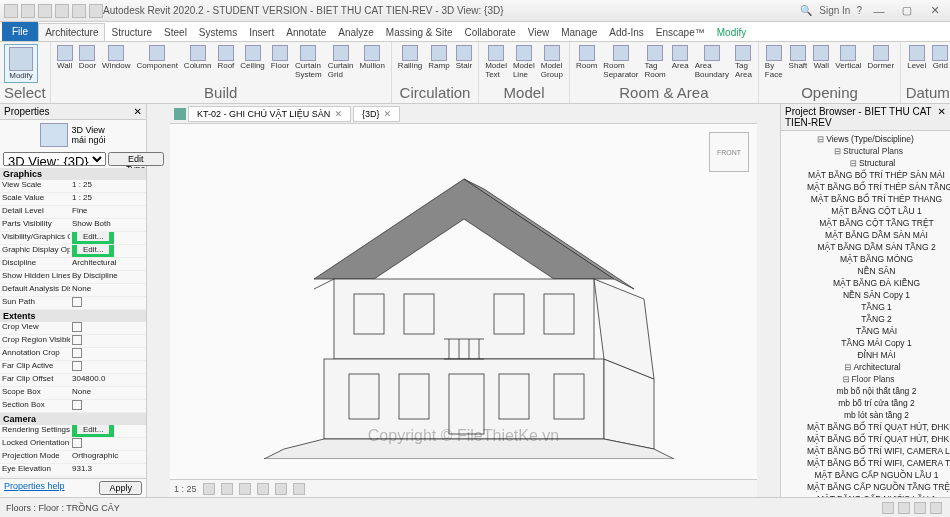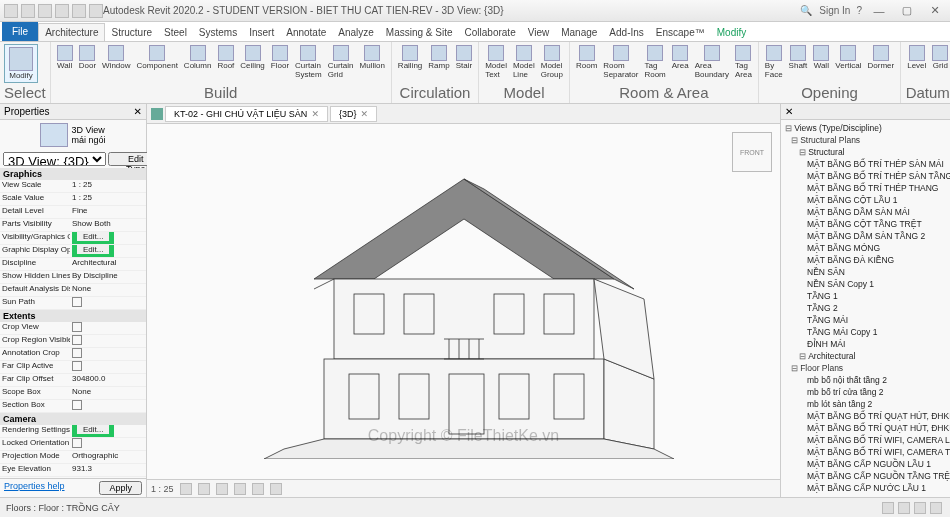--- a/index.html
+++ b/index.html
@@ -21,21 +21,21 @@
 .ribbon { height: 62px; background: #f5f5f5; display: flex; border-bottom: 1px solid #ccc; }
 .ribbon-group { border-right: 1px solid #ddd; padding: 2px 4px; display: flex; flex-direction: column; }
 .ribbon-group .tools { display: flex; gap: 2px; flex: 1; align-items: flex-start; }
 .ribbon-group .label { font-size: 15px; color: #666; text-align: center; padding-top: 1px; }
 .tool-btn { display: flex; flex-direction: column; align-items: center; padding: 1px 2px; }
 .tool-btn .ico { width: 16px; height: 16px; background: #c8d8e8; border: 1px solid #99b; }
 .tool-btn.big .ico { width: 24px; height: 24px; }
 .tool-btn .lbl { font-size: 8px; color: #333; }
 .tool-btn.modify-btn { border: 1px solid #7ab; background: #e8f4ff; padding: 2px 4px; }
 
-.main { display: flex; height: 393px; }
+.main { display: flex; height: 393px; gap: 23px; }
 
 .props-panel { width: 147px; background: #f8f8f8; border-right: 1px solid #ccc; display: flex; flex-direction: column; }
 .panel-hdr { background: #eee; padding: 2px 4px; font-size: 10px; border-bottom: 1px solid #ccc; display: flex; justify-content: space-between; }
 .panel-hdr .x { cursor: pointer; }
 .type-sel { display: flex; padding: 3px; gap: 3px; align-items: center; justify-content: center; }
 .type-sel .ico { width: 28px; height: 24px; background: #d0e0f0; border: 1px solid #99b; }
 .type-sel .txt { font-size: 9px; }
 .edit-row { display: flex; padding: 2px 3px; gap: 2px; }
 .edit-row select { flex: 1; font-size: 13px; height: 14px; }
 .edit-row button { font-size: 9px; height: 14px; padding: 0 16px; }
@@ -54,21 +54,21 @@
 .view-tab { padding: 2px 8px; font-size: 9px; background: #fff; border: 1px solid #ccc; display: flex; gap: 4px; align-items: center; }
 .view-tab .close { color: #888; cursor: pointer; }
 .canvas { flex: 1; background: #fafafa; position: relative; overflow: hidden; }
 .house { position: absolute; left: 50%; top: 52%; transform: translate(-50%,-50%); }
 .viewcube { position: absolute; right: 8px; top: 8px; width: 40px; height: 40px; border: 1px solid #bbb; background: #f8f8f8; display: flex; align-items: center; justify-content: center; font-size: 7px; color: #888; }
 .watermark-center { position: absolute; left: 50%; top: 88%; transform: translate(-50%,-50%); font-size: 16px; color: rgba(0,0,0,0.25); font-weight: 500; }
 .view-controls { height: 18px; background: #f5f5f5; border-top: 1px solid #ccc; display: flex; align-items: center; gap: 6px; padding: 0 4px; font-size: 9px; color: #555; }
 .vc-ico { width: 12px; height: 12px; background: #ddd; border: 1px solid #bbb; }
 
 .browser { width: 170px; background: #f8f8f8; border-left: 1px solid #ccc; display: flex; flex-direction: column; overflow: hidden; }
-.tree { flex: 1; overflow-y: auto; padding: 2px; }
+.tree { flex: 1; overflow-y: auto; padding: 2px; text-align: center; }
 .tree-item { font-size: 8.5px; padding: 0 2px; white-space: nowrap; color: #222; line-height: 12px; }
 .tree-item.l1 { padding-left: 8px; color: #333; }
 .tree-item.l2 { padding-left: 16px; }
 .tree-item.l3 { padding-left: 24px; }
 .tree-item.cat { font-weight: normal; }
 .tree-item .tg { color: #666; margin-right: 2px; }
 
 .statusbar { height: 20px; background: #f0f0f0; border-top: 1px solid #ccc; display: flex; align-items: center; padding: 0 6px; font-size: 9px; color: #444; }
 .statusbar .sep { flex: 1; }
 .sb-ico { width: 12px; height: 12px; background: #ddd; border: 1px solid #bbb; margin: 0 2px; }
@@ -472,36 +472,37 @@
       <div class="vc-ico"></div>
       <div class="vc-ico"></div>
       <div class="vc-ico"></div>
       <div class="vc-ico"></div>
       <div class="vc-ico"></div>
     </div>
   </div>
 
   <div class="browser">
     <div class="panel-hdr">
+      <span>Project Browser - BIET THU CAT TIEN-REV</span>
       <span class="x">✕</span>
     </div>
     <div class="tree" id="tree">
         <div class="tree-item"><span class="tg">⊟</span>Views (Type/Discipline)</div>
         <div class="tree-item l1 cat"><span class="tg">⊟</span>Structural Plans</div>
         <div class="tree-item l2 cat"><span class="tg">⊟</span>Structural</div>
         <div class="tree-item l3">MẶT BẰNG BỐ TRÍ THÉP SÀN MÁI</div>
         <div class="tree-item l3">MẶT BẰNG BỐ TRÍ THÉP SÀN TẦNG 2</div>
         <div class="tree-item l3">MẶT BẰNG BỐ TRÍ THÉP THANG</div>
         <div class="tree-item l3">MẶT BẰNG CỘT LẦU 1</div>
+        <div class="tree-item l3">MẶT BẰNG CỘT TẦNG TRỆT</div>
         <div class="tree-item l3">MẶT BẰNG DẦM SÀN MÁI</div>
-        <div class="tree-item l3">MẶT BẰNG CỘT TẦNG TRỆT</div>
         <div class="tree-item l3">MẶT BẰNG DẦM SÀN TẦNG 2</div>
         <div class="tree-item l3">MẶT BẰNG MÓNG</div>
+        <div class="tree-item l3">NỀN SÂN</div>
         <div class="tree-item l3">MẶT BẰNG ĐÀ KIỀNG</div>
-        <div class="tree-item l3">NỀN SÂN</div>
         <div class="tree-item l3">NỀN SÂN Copy 1</div>
         <div class="tree-item l3">TẦNG 1</div>
         <div class="tree-item l3">TẦNG 2</div>
         <div class="tree-item l3">TẦNG MÁI</div>
         <div class="tree-item l3">TẦNG MÁI Copy 1</div>
         <div class="tree-item l3">ĐỈNH MÁI</div>
         <div class="tree-item l2 cat"><span class="tg">⊟</span>Architectural</div>
         <div class="tree-item l1 cat"><span class="tg">⊟</span>Floor Plans</div>
         <div class="tree-item l3">mb bố nội thất tầng 2</div>
         <div class="tree-item l3">mb bố trí cửa tầng 2</div>

